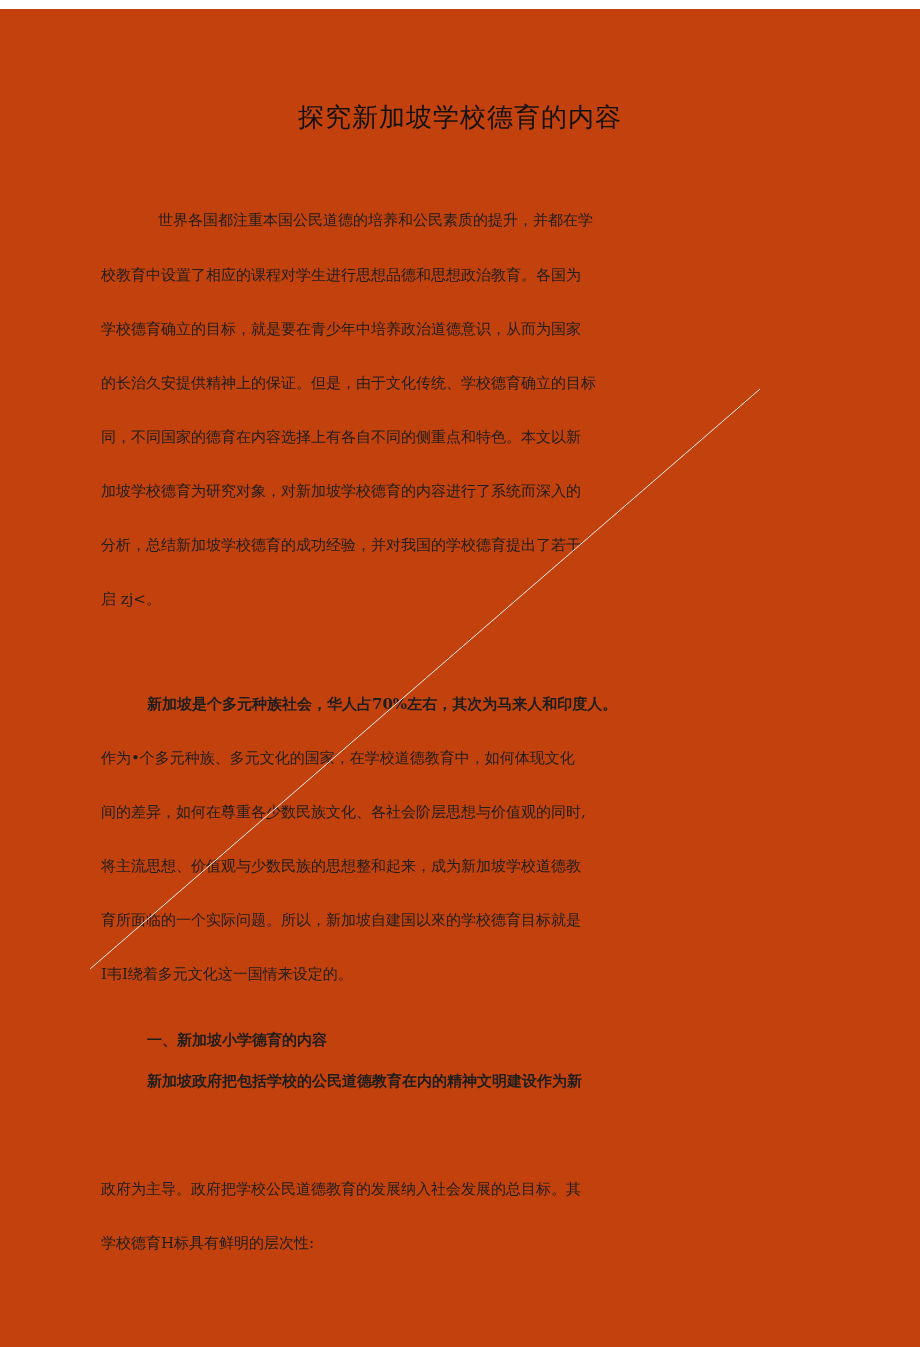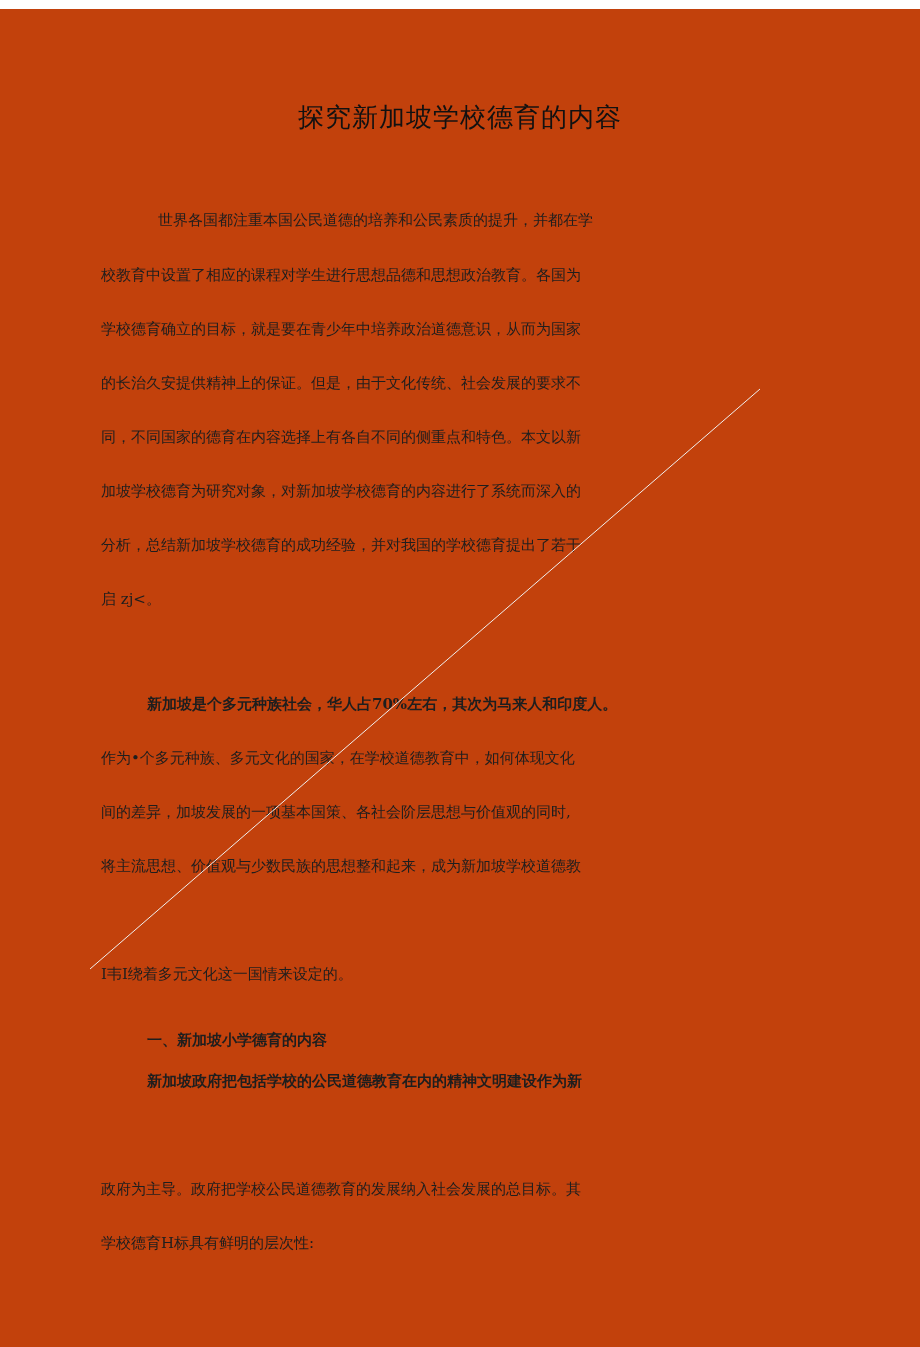--- a/index.html
+++ b/index.html
@@ -55,30 +55,31 @@
 </head>
 <body>
 
 <div class="page">
 
   <div class="title">探究新加坡学校德育的内容</div>
 
   <div class="line indent-first" style="top:196px">世界各国都注重本国公民道德的培养和公民素质的提升，并都在学</div>
   <div class="line" style="top:251px">校教育中设置了相应的课程对学生进行思想品德和思想政治教育。各国为</div>
   <div class="line" style="top:305px">学校德育确立的目标，就是要在青少年中培养政治道德意识，从而为国家</div>
-  <div class="line" style="top:359px">的长治久安提供精神上的保证。但是，由于文化传统、社会发展的要求不</div>
+  <div class="line" style="top:359px">的长治久安提供精神上的保证。但是，由于文化传统、学校德育确立的目标</div>
   <div class="line" style="top:467px">加坡学校德育为研究对象，对新加坡学校德育的内容进行了系统而深入的</div>
   <div class="line" style="top:413px">同，不同国家的德育在内容选择上有各自不同的侧重点和特色。本文以新</div>
   <div class="line" style="top:521px">分析，总结新加坡学校德育的成功经验，并对我国的学校德育提出了若干</div>
   <div class="line" style="top:575px">启  zj&lt;。</div>
 
   <div class="line indent" style="top:680px">新加坡是个多元种族社会，华人占70%左右，其次为马来人和印度人。</div>
   <div class="line" style="top:734px">作为•个多元种族、多元文化的国家，在学校道德教育中，如何体现文化</div>
-  <div class="line" style="top:788px">间的差异，加坡发展的一项基本国策、各社会阶层思想与价值观的同时,</div>
+  <div class="line" style="top:788px">间的差异，如何在尊重各少数民族文化、各社会阶层思想与价值观的同时,</div>
   <div class="line" style="top:842px">将主流思想、价值观与少数民族的思想整和起来，成为新加坡学校道德教</div>
+  <div class="line" style="top:896px">育所面临的一个实际问题。所以，新加坡自建国以來的学校德育目标就是</div>
   <div class="line" style="top:950px">I韦I绕着多元文化这一国情来设定的。</div>
 
   <div class="line indent" style="top:1016px">一、新加坡小学德育的内容</div>
 
   <div class="line indent" style="top:1057px">新加坡政府把包括学校的公民道德教育在内的精神文明建设作为新</div>
   <div class="line" style="top:1165px">政府为主导。政府把学校公民道德教育的发展纳入社会发展的总目标。其</div>
   <div class="line" style="top:1219px">学校德育H标具有鲜明的层次性:</div>
 
   <svg class="watermark" viewBox="0 0 920 1347" width="920" height="1347">
     <line x1="760" y1="380" x2="90" y2="960" stroke="#f0f0f0" stroke-width="1"></line>

